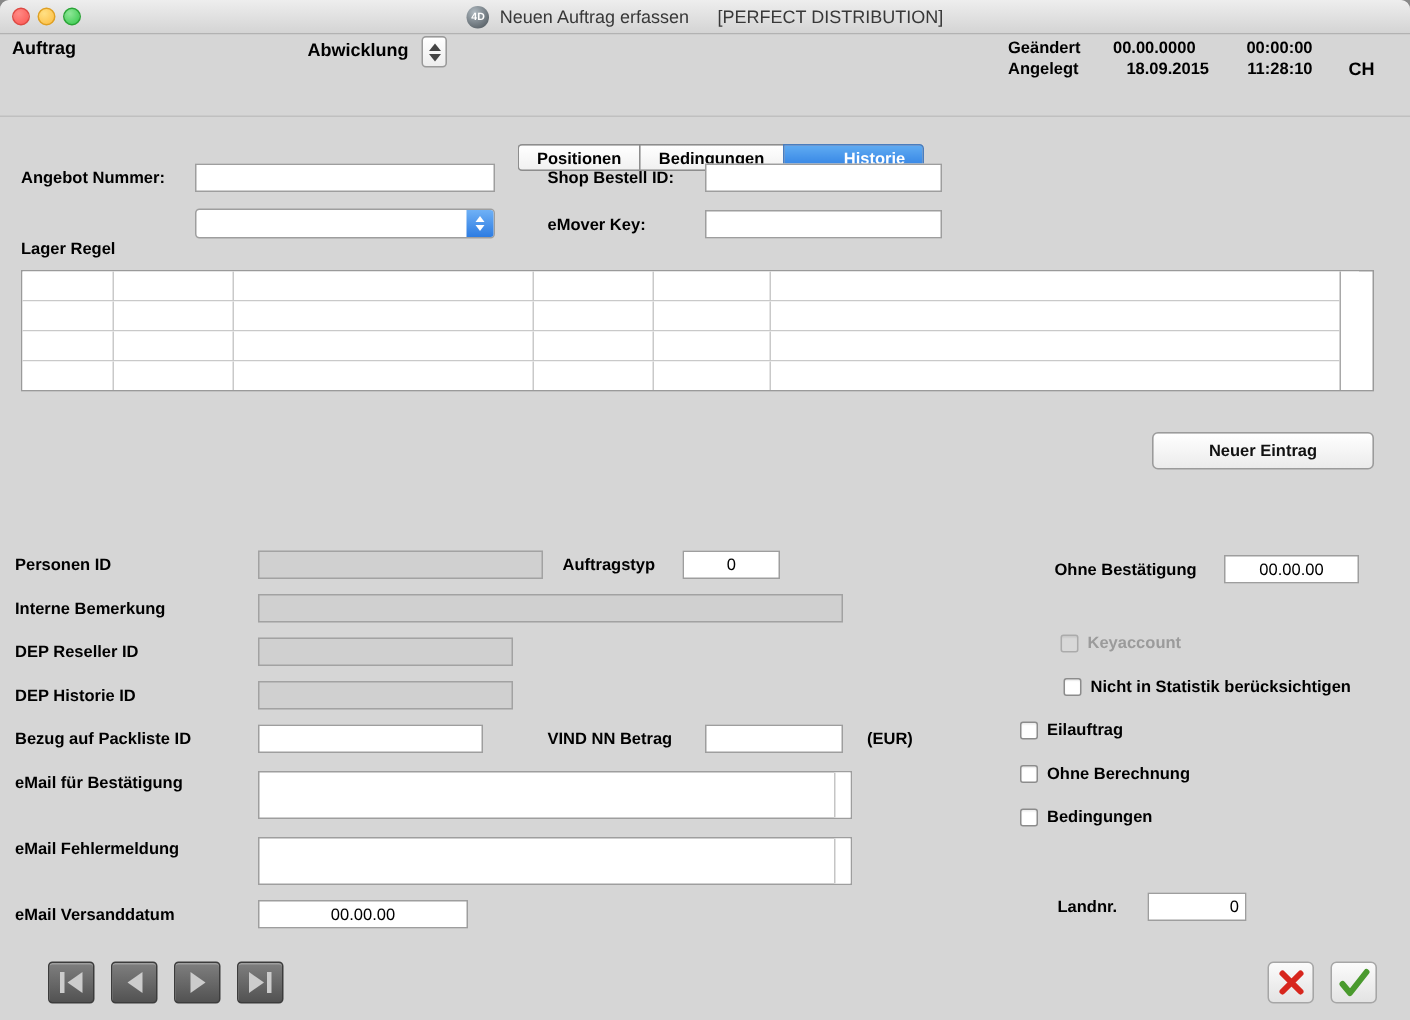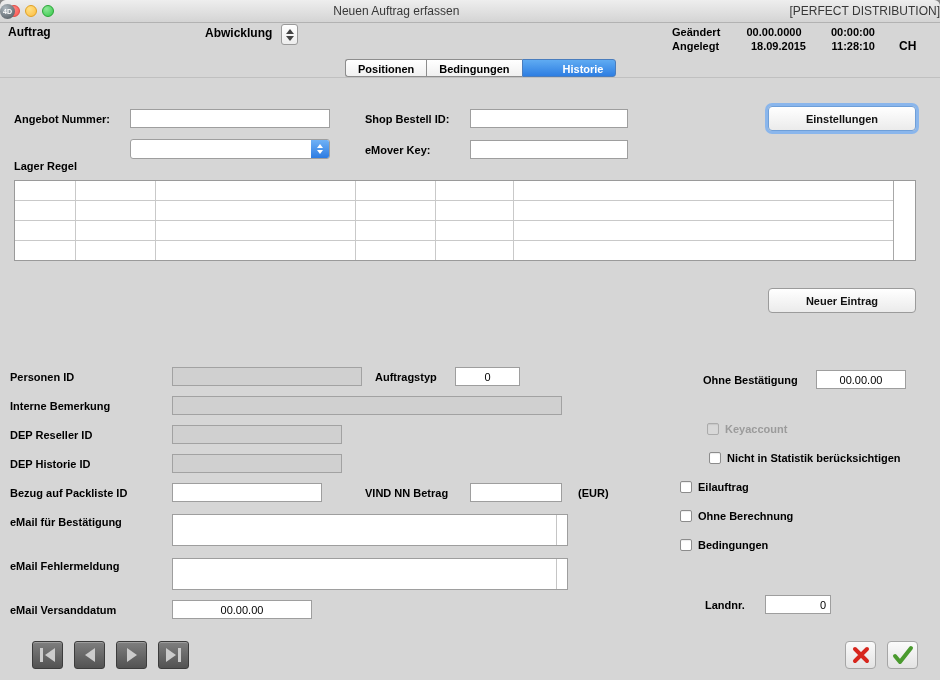--- a/index.html
+++ b/index.html
@@ -4,34 +4,34 @@
 <style>
   html,body{margin:0;padding:0;background:#888;}
   body{font-family:"Liberation Sans","DejaVu Sans",sans-serif;-webkit-font-smoothing:antialiased;}
   .window{position:relative;width:940px;height:680px;background:#d6d6d6;overflow:hidden;border-radius:6px 6px 0 0;margin:0 auto;}
   
   .titlebar{position:absolute;left:0;top:0;width:940px;height:22px;background:linear-gradient(#eeeeee,#d4d4d4);border-bottom:1px solid #b2b2b2;border-radius:6px 6px 0 0;}
   .light{position:absolute;top:5px;width:12px;height:12px;border-radius:50%;box-sizing:border-box;}
   .light.red{left:8px;background:radial-gradient(circle at 35% 30%,#ff8a85,#fc5652);border:1px solid #dd4a44;}
   .light.yellow{left:25px;background:radial-gradient(circle at 35% 30%,#ffe084,#fdbc40;);background:radial-gradient(circle at 35% 30%,#ffe084,#fdbc40);border:1px solid #dfa023;}
   .light.green{left:42px;background:radial-gradient(circle at 35% 30%,#8ee797,#34c84a);border:1px solid #2aa436;}
-  .titlewrap{position:absolute;left:0;top:0;width:100%;height:22px;display:flex;align-items:center;justify-content:space-between;gap:7px;}
+  .titlewrap{position:absolute;left:0;top:0;width:100%;height:22px;display:flex;align-items:center;justify-content:center;gap:7px;}
   .applogo{width:15px;height:15px;border-radius:50%;background:radial-gradient(circle at 35% 28%,#aeb8bf,#474f55);color:#fff;font-size:7px;font-weight:bold;display:flex;align-items:center;justify-content:center;}
   .title-text{font-size:12px;color:#383838;}
   .title-suffix{font-size:12px;color:#383838;margin-left:12px;}
   
   .lbl{position:absolute;font-size:11px;font-weight:bold;color:#000;white-space:nowrap;}
   .lbl12{position:absolute;font-size:12px;font-weight:bold;color:#000;white-space:nowrap;}
   .stepper{position:absolute;left:281px;top:24px;width:17px;height:21px;background:linear-gradient(#ffffff,#ededed);border:1px solid #9a9a9a;border-radius:3px;box-sizing:border-box;display:flex;flex-direction:column;align-items:center;justify-content:center;gap:2px;}
   .tri-up-s{width:0;height:0;border-left:4px solid transparent;border-right:4px solid transparent;border-bottom:5px solid #444;}
   .tri-dn-s{width:0;height:0;border-left:4px solid transparent;border-right:4px solid transparent;border-top:5px solid #444;}
   .topline{position:absolute;left:0;top:77px;width:940px;height:1px;background:#c0c0c0;}
   
   .tabbar{position:absolute;left:345px;top:59px;height:18px;display:flex;}
-  .tab{height:18px;line-height:18px;text-align:center;font-size:11px;font-weight:bold;color:#000;background:linear-gradient(#ffffff,#f0f0f0);border:1px solid #8d8d8d;border-right:none;box-sizing:border-box;padding:0 12px;cursor:default;}
+  .tab{height:18px;line-height:18px;text-align:center;font-size:11px;font-weight:bold;color:#000;background:linear-gradient(#ffffff,#f0f0f0);border:1px solid #8d8d8d;border-right:none;box-sizing:border-box;padding:0 12px;cursor:default;margin-top:37px;}
   .tab.first{border-radius:3px 0 0 3px;}
   .tab.last{border-right:1px solid #8d8d8d;border-radius:0 3px 3px 0;}
   .tab.active{background:linear-gradient(#5fabf2,#2e7ee2);color:#fff;border-color:#4a7dbd;padding-left:40px;}
   
   .inp{position:absolute;height:19px;background:#fff;border:1px solid #9e9e9e;box-sizing:border-box;font-size:11px;padding:0 4px;color:#000;outline:none;}
   .inp.dis{background:#d0d0d0;border-color:#a2a2a2;}
   .inp.center{text-align:center;}
   .inp.right{text-align:right;}
   .btn{position:absolute;height:25px;background:linear-gradient(#ffffff,#ebebeb);border:1px solid #9b9b9b;border-radius:4px;box-sizing:border-box;font-size:11px;font-weight:bold;color:#111;display:flex;align-items:center;justify-content:center;cursor:default;}
   .btn.focusring{box-shadow:0 0 0 3px #8ab6ec;border-color:#6f9fd8;}
@@ -82,39 +82,38 @@
     </div>
   </div>
 
   <div class="lbl12" style="left:8px;top:25px;">Auftrag</div>
   <div class="lbl12" style="left:205px;top:26px;">Abwicklung</div>
   <div class="stepper">
     <span class="tri-up-s"></span>
     <span class="tri-dn-s"></span>
   </div>
   <div class="lbl" style="left:672px;top:26px;">Geändert</div>
-  <div class="lbl" style="left:742px;top:26px;width:64px;text-align:center;">00.00.0000</div>
+  <div class="lbl" style="left:742px;top:26px;width:64px;text-align:left;">00.00.0000</div>
   <div class="lbl" style="left:827px;top:26px;width:48px;text-align:right;">00:00:00</div>
   <div class="lbl" style="left:672px;top:40px;">Angelegt</div>
   <div class="lbl" style="left:742px;top:40px;width:64px;text-align:right;">18.09.2015</div>
   <div class="lbl" style="left:827px;top:40px;width:48px;text-align:right;">11:28:10</div>
   <div class="lbl12" style="left:899px;top:39px;">CH</div>
 
   <div class="tabbar">
     <div class="tab first">Positionen</div>
     <div class="tab">Bedingungen</div>
     <div class="tab last active">Historie</div>
   </div>
   <div class="topline"></div>
 
   <div class="lbl" style="left:14px;top:113px;">Angebot Nummer:</div>
   <input class="inp" style="left: 130px; top: 109px; width: 200px;" value="">
   <div class="lbl" style="left:365px;top:113px;">Shop Bestell ID:</div>
   <input class="inp" style="left: 470px; top: 109px; width: 158px;" value="">
-  <div class="btn focusring" style="left:768px;top:106px;width:148px;">Einstellungen</div>
 
   <div class="lbl" style="left:14px;top:160px;">Lager Regel</div>
   <div class="combo">
     <span style="position:absolute;left:5px;top:3px;font-size:11px;"></span>
     <span class="bluestep">
       <span class="tri-up-w"></span>
       <span class="tri-dn-w"></span>
     </span>
   </div>
   <div class="lbl" style="left:365px;top:144px;">eMover Key:</div>

